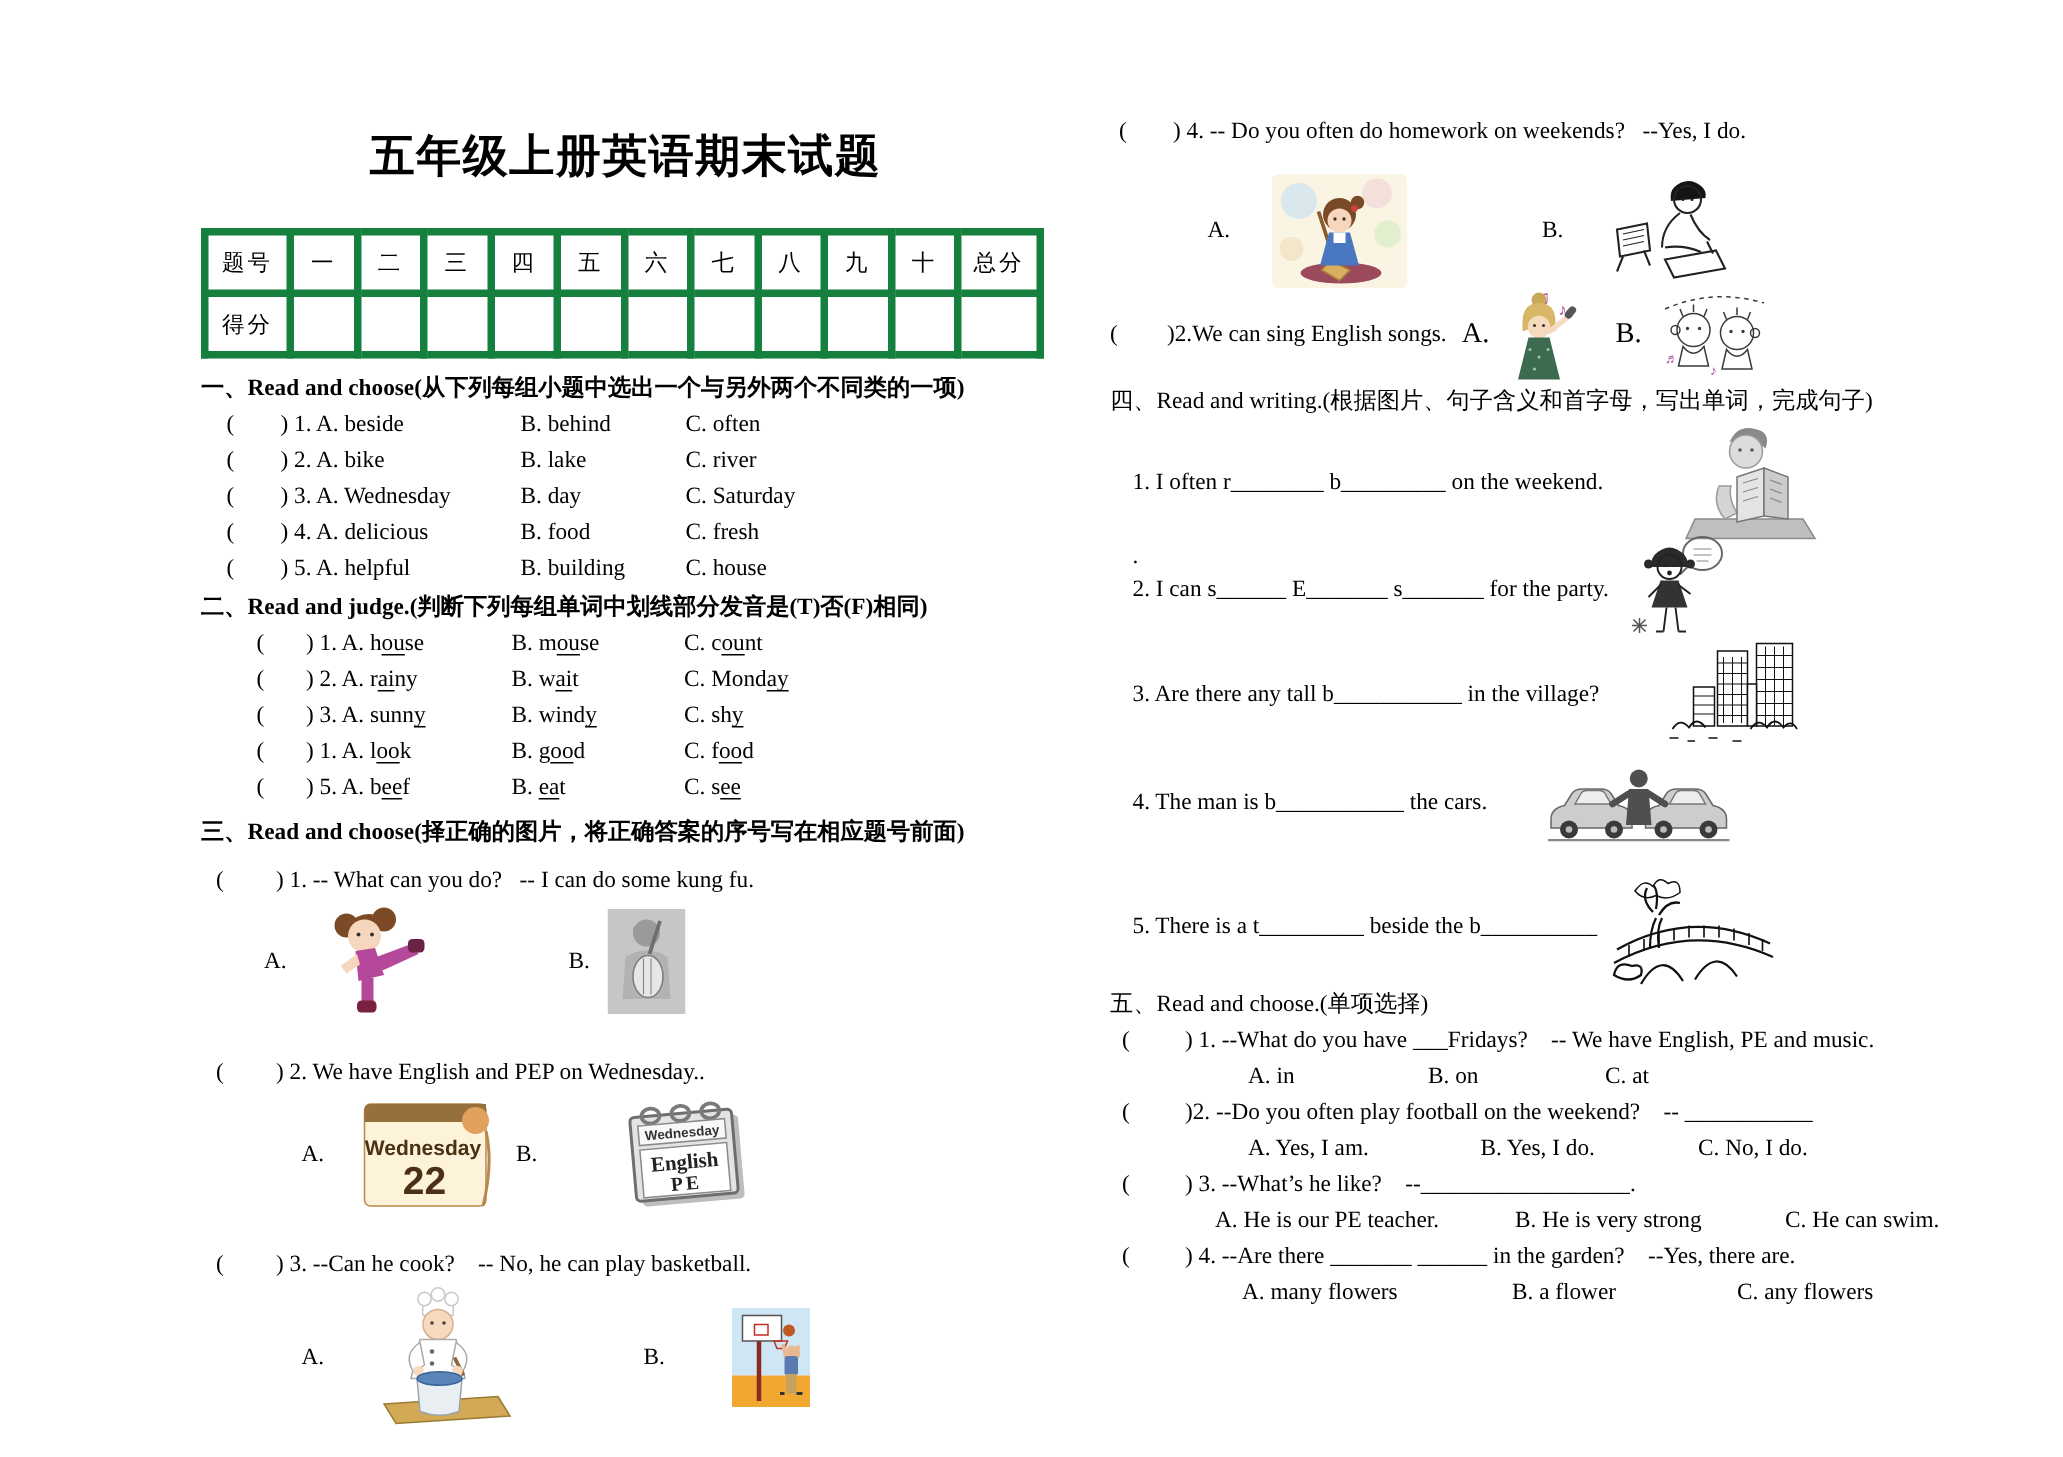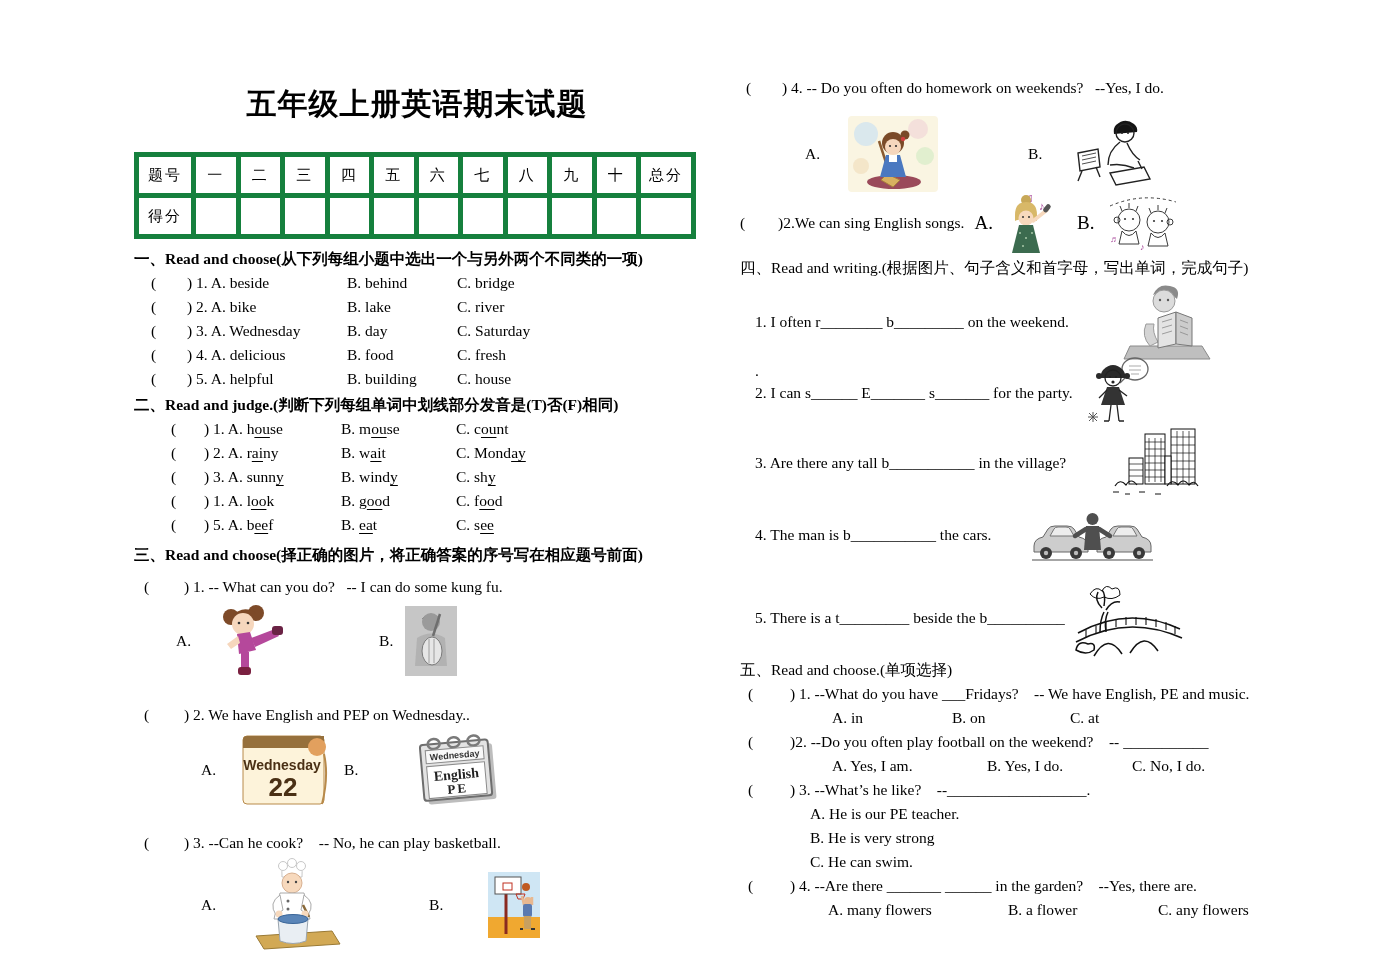--- a/index.html
+++ b/index.html
@@ -36,21 +36,21 @@
   .i1{height:84px;} .i1 .itxt{width:365px;}
   .dotline{padding-left:15px;line-height:14px;height:14px;}
   .i2{height:78px;margin-top:-24px;} .i2 .itxt{width:330px;}
   .i3{height:70px;margin-top:-4px;} .i3 .itxt{width:350px;font-family:Liberation Serif, serif;}
   .i4{height:58px;margin-top:8px;} .i4 .itxt{width:275px;}
   .i5{height:80px;margin-top:14px;} .i5 .itxt{width:317px;}
   .s5row{padding-left:8px;} .s5row .po{width:42px;}
   .optrow{display:flex;line-height:24px;white-space:pre;}
   .o1{padding-left:92px;} .o1 .oa{width:120px;} .o1 .ob{width:118px;}
   .o2{padding-left:92px;} .o2 .oa{width:155px;} .o2 .ob{width:145px;}
-  .o3{padding-left:70px;flex-direction:column;} .o3 .oa{width:200px;} .o3 .ob{width:180px;}
+  .o3{padding-left:70px;} .o3 .oa{width:200px;} .o3 .ob{width:180px;}
   .o4{padding-left:88px;} .o4 .oa{width:180px;} .o4 .ob{width:150px;}
   svg{flex:none;display:block;}
 </style>
 </head>
 <body>
 
 <div class="page">
 
   <div class="col-left">
 
@@ -87,21 +87,21 @@
         <td class="cl"></td>
       </tr>
     </tbody>
       </table>
 
     <div class="sec-h b mt8">一、Read and choose(从下列每组小题中选出一个与另外两个不同类的一项)</div>
     <div class="row s1">
       <span class="po">(</span>
       <span class="wa">) 1. A. beside</span>
       <span class="wb">B. behind</span>
-      <span class="wc">C. bridge</span>
+      <span class="wc">C. often</span>
     </div>
     <div class="row s1">
       <span class="po">(</span>
       <span class="wa">) 2. A. bike</span>
       <span class="wb">B. lake</span>
       <span class="wc">C. river</span>
     </div>
     <div class="row s1">
       <span class="po">(</span>
       <span class="wa">) 3. A. Wednesday</span>

